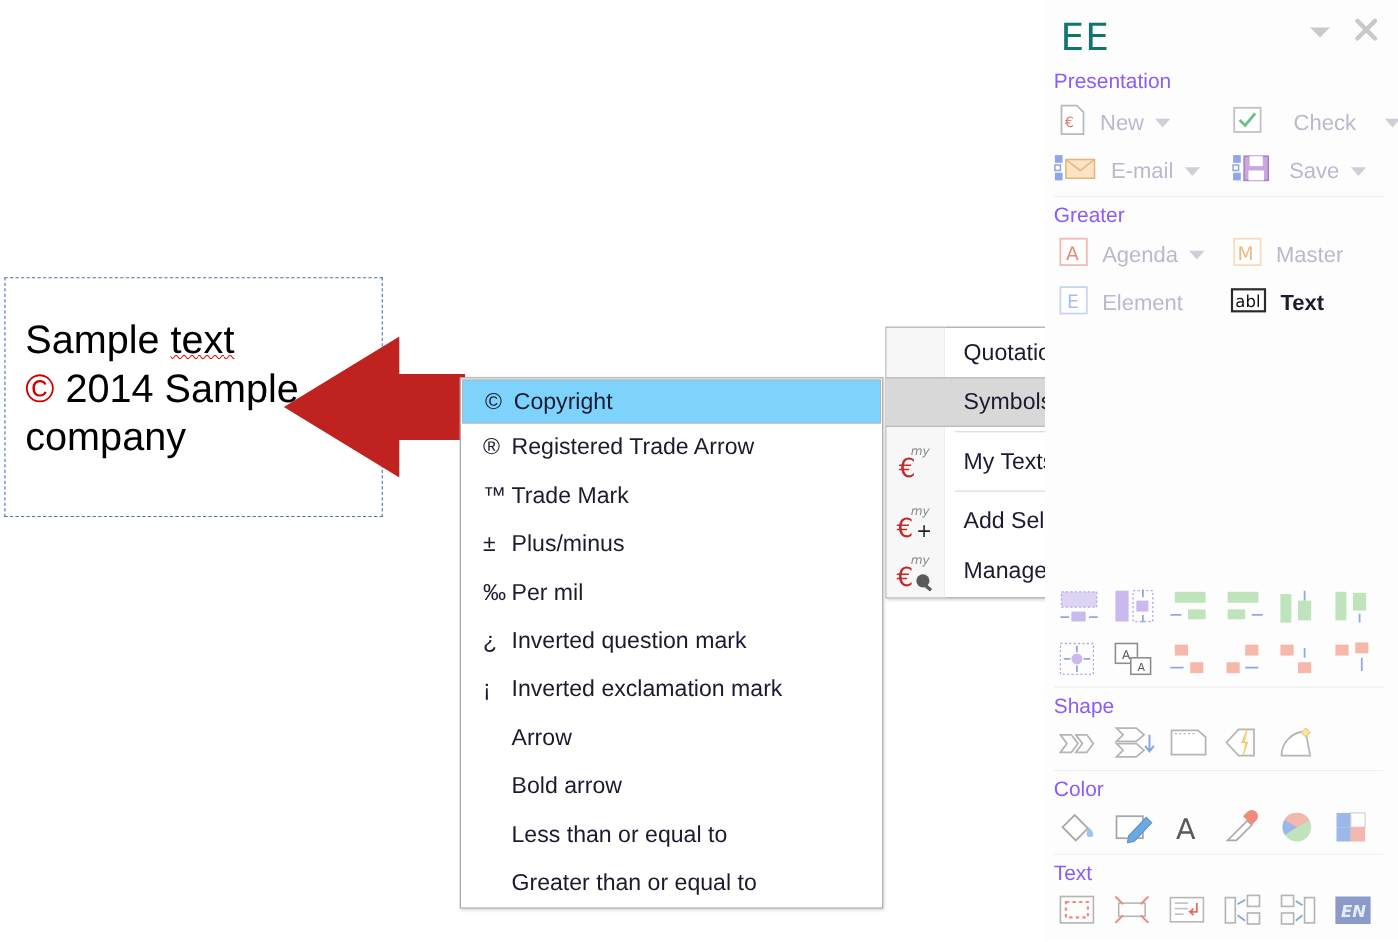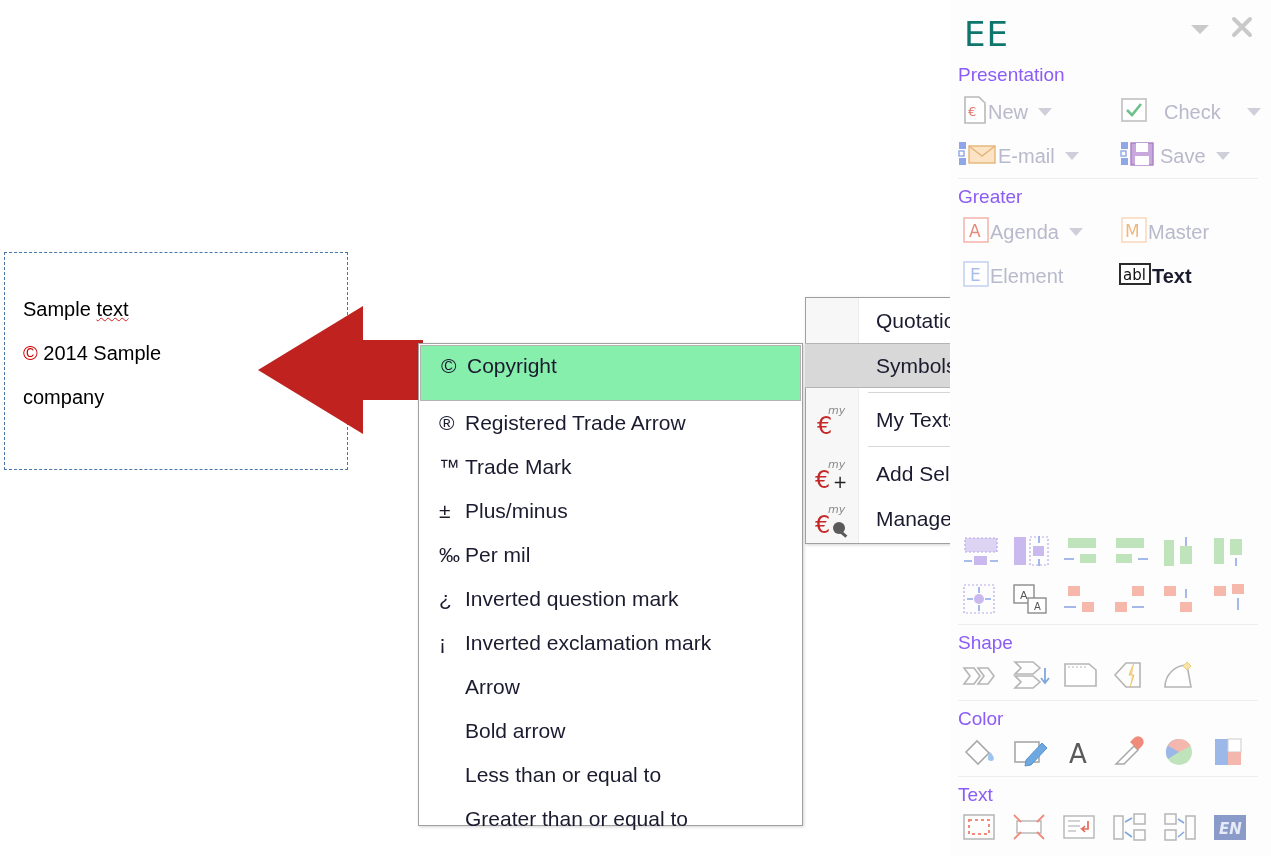--- a/index.html
+++ b/index.html
@@ -8,21 +8,21 @@
     font-family:"Liberation Sans", sans-serif;
     -webkit-font-smoothing:antialiased;
   }
 
   
   #textbox{
     position:absolute;left:4px;top:252px;width:344px;height:218px;
     border:1px dashed #4a76a8;background:#ffffff;box-sizing:border-box;
   }
   #textbox .tb-line{
-    font-size:20px;color:#000;line-height:44px;padding-left:18px;white-space:nowrap;
+    font-size:36px;color:#000;line-height:44px;padding-left:18px;white-space:nowrap;
   }
   #textbox .tb-lines{padding-top:34px;}
   .misspell{
     text-decoration:underline;
     text-decoration-style:wavy;
     text-decoration-color:#d02020;
     text-decoration-thickness:1px;
   }
   .copymark{color:#d00000;}
 
@@ -33,21 +33,21 @@
   #symbols-menu{
     position:absolute;left:418px;top:343px;width:385px;height:483px;
     background:#ffffff;border:1px solid #a0a0a0;box-sizing:border-box;
     box-shadow:1px 1px 3px rgba(0,0,0,.18);
   }
   .sym-item{
     height:44px;line-height:44px;font-size:21px;color:#1b1b2f;
     padding-left:20px;white-space:nowrap;box-sizing:border-box;
   }
   .sym-item.sel{
-    background:#86efac;border:1px solid #b4b4b4;height:56px;line-height:40px;
+    background:#7dd3fc;border:1px solid #b4b4b4;height:40px;line-height:40px;
     margin:1px 1px 0 1px;width:calc(100% - 2px);
   }
   .sym-glyph{display:inline-block;min-width:26px;}
 
   
   #context-menu{
     position:absolute;left:805px;top:297px;width:452px;height:247px;
     background:#ffffff;border:1px solid #a0a0a0;box-sizing:border-box;
     box-shadow:1px 1px 3px rgba(0,0,0,.18);
   }
@@ -85,21 +85,21 @@
   }
   #sb-collapse{position:absolute;right:58px;top:20px;}
   #sb-close{position:absolute;right:16px;top:14px;}
   .sb-section-label{
     position:absolute;font-size:19px;color:#8b5cf6;left:8px;
   }
   .sb-btn{
     position:absolute;display:flex;align-items:center;height:40px;
     font-size:20px;color:#b9b9cc;white-space:nowrap;
   }
-  .sb-btn .lbl{margin-left:0;}
+  .sb-btn .lbl{margin-left:12px;}
   .sb-btn .lbl.strong{color:#1b1b2f;font-weight:bold;}
   .sb-caret{
     width:0;height:0;border-left:7px solid transparent;border-right:7px solid transparent;
     border-top:8px solid #cfcfda;margin-left:10px;
   }
   .sb-divider{position:absolute;left:8px;width:300px;height:1px;background:#eeeeee;}
   .icon-row{position:absolute;left:10px;display:flex;gap:8px;}
   .icon-cell{width:42px;height:36px;}
 </style>
 </head>

